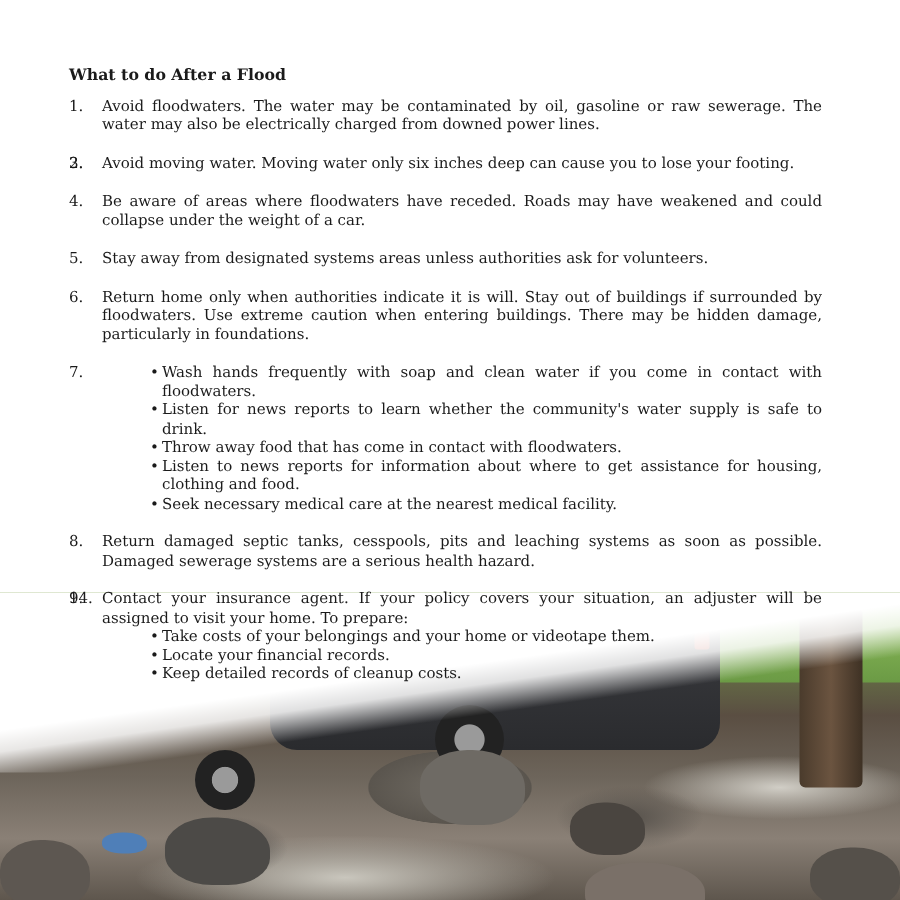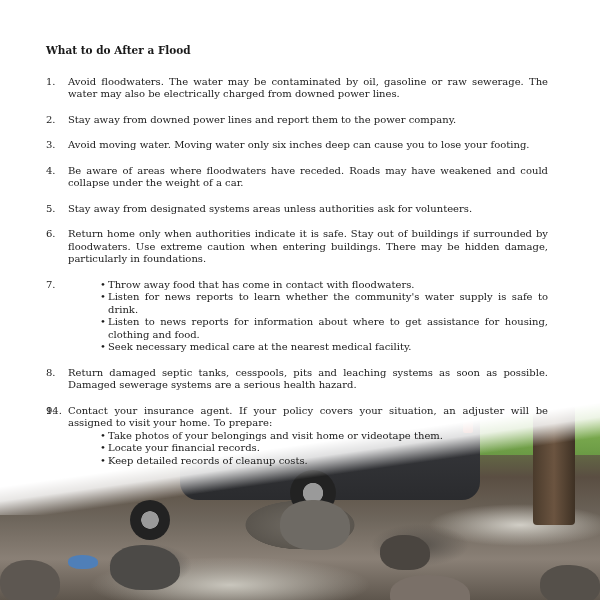--- a/index.html
+++ b/index.html
@@ -15,21 +15,21 @@
   .grass{position:absolute;right:0;top:10px;width:140px;height:50px;background:linear-gradient(180deg,#8fbf5a,#6b9a45);}
   .tree{position:absolute;left:533px;top:10px;width:42px;height:120px;background:linear-gradient(90deg,#4a3b2c,#6b5440,#3e3124);border-radius:4px;}
   .car{position:absolute;left:180px;top:15px;width:300px;height:90px;background:linear-gradient(180deg,#3b3c40,#2a2b2e);border-radius:16px 10px 18px 18px;}
   .car-light{position:absolute;left:463px;top:20px;width:10px;height:18px;background:#b24a3c;border-radius:2px;}
   .wheel{position:absolute;width:46px;height:46px;border-radius:50%;background:radial-gradient(circle,#9a9a9a 0 30%,#222 32% 100%);}
   .wheel.w1{left:290px;top:75px;} .wheel.w2{left:130px;top:105px;width:40px;height:40px;}
   .rock{position:absolute;border-radius:45% 50% 40% 45%;}
   .white-mask{position:absolute;left:0;top:395px;width:600px;height:120px;
     background:linear-gradient(172deg,#fff 0%,#fff 45%,rgba(255,255,255,0.85) 52%,rgba(255,255,255,0) 62%);pointer-events:none;}
   .doc{position:absolute;left:46px;top:44px;width:502px;font-size:10px;line-height:12.5px;}
-  .title{font-weight:bold;font-size:10.5px;margin-bottom:19px;}
+  .title{font-weight:bold;font-size:10.5px;margin-bottom:9px;}
   ol{list-style:none;margin:0;padding:0;}
   li.item{position:relative;padding-left:22px;margin-bottom:13px;text-align:justify;}
   .num{position:absolute;left:0;top:0;}
   ul.bullets{list-style:none;margin:0;padding:0 0 0 32px;}
   ul.bullets li{position:relative;padding-left:8px;}
   ul.bullets li::before{content:"•";position:absolute;left:0;}
 </style>
 </head>
 <body>
 
@@ -47,36 +47,37 @@
   <div class="rock" style="left:390px;top:180px;width:80px;height:40px;background:#7a7068;"></div>
   <div class="rock" style="left:540px;top:170px;width:60px;height:40px;background:#55504a;"></div>
   <div class="rock" style="left:68px;top:160px;width:30px;height:14px;background:#4f7fb8;"></div>
 </div>
 <div class="white-mask"></div>
 
 <div class="doc">
   <div class="title">What to do After a Flood</div>
   <ol>
     <li class="item"><span class="num">1.</span><span>Avoid floodwaters. The water may be contaminated by oil, gasoline or raw sewerage. The water may also be electrically charged from downed power lines.</span></li>
-    <li class="item"><span class="num">2.</span><span>Stay away from downed power lines and report them to the power company.</span></li>
+    <li class="item"><span class="num">2.</span></li>
     <li class="item"><span class="num">3.</span><span>Avoid moving water. Moving water only six inches deep can cause you to lose your footing.</span></li>
     <li class="item"><span class="num">4.</span><span>Be aware of areas where floodwaters have receded. Roads may have weakened and could collapse under the weight of a car.</span></li>
     <li class="item"><span class="num">5.</span><span>Stay away from designated systems areas unless authorities ask for volunteers.</span></li>
-    <li class="item"><span class="num">6.</span><span>Return home only when authorities indicate it is safe. Stay out of buildings if surrounded by floodwaters. Use extreme caution when entering buildings. There may be hidden damage, particularly in foundations.</span></li>
+    <li class="item"><span class="num">6.</span><span>Return home only when authorities indicate it is will. Stay out of buildings if surrounded by floodwaters. Use extreme caution when entering buildings. There may be hidden damage, particularly in foundations.</span></li>
     <li class="item"><span class="num">7.</span>
       <ul class="bullets">
+        <li>Wash hands frequently with soap and clean water if you come in contact with floodwaters.</li>
+        <li>Listen for news reports to learn whether the community's water supply is safe to drink.</li>
         <li>Throw away food that has come in contact with floodwaters.</li>
-        <li>Listen for news reports to learn whether the community's water supply is safe to drink.</li>
         <li>Listen to news reports for information about where to get assistance for housing, clothing and food.</li>
         <li>Seek necessary medical care at the nearest medical facility.</li>
       </ul>
     </li>
     <li class="item"><span class="num">8.</span><span>Return damaged septic tanks, cesspools, pits and leaching systems as soon as possible. Damaged sewerage systems are a serious health hazard.</span></li>
     <li class="item"><span class="num">9.</span></li>
     <li class="item"><span class="num">14.</span><span>Contact your insurance agent. If your policy covers your situation, an adjuster will be assigned to visit your home. To prepare:</span>
       <ul class="bullets">
-        <li>Take photos of your belongings and visit home or videotape them.</li>
+        <li>Take costs of your belongings and your home or videotape them.</li>
         <li>Locate your financial records.</li>
         <li>Keep detailed records of cleanup costs.</li>
       </ul>
     </li>
   </ol>
 </div>
 
 </body></html>

